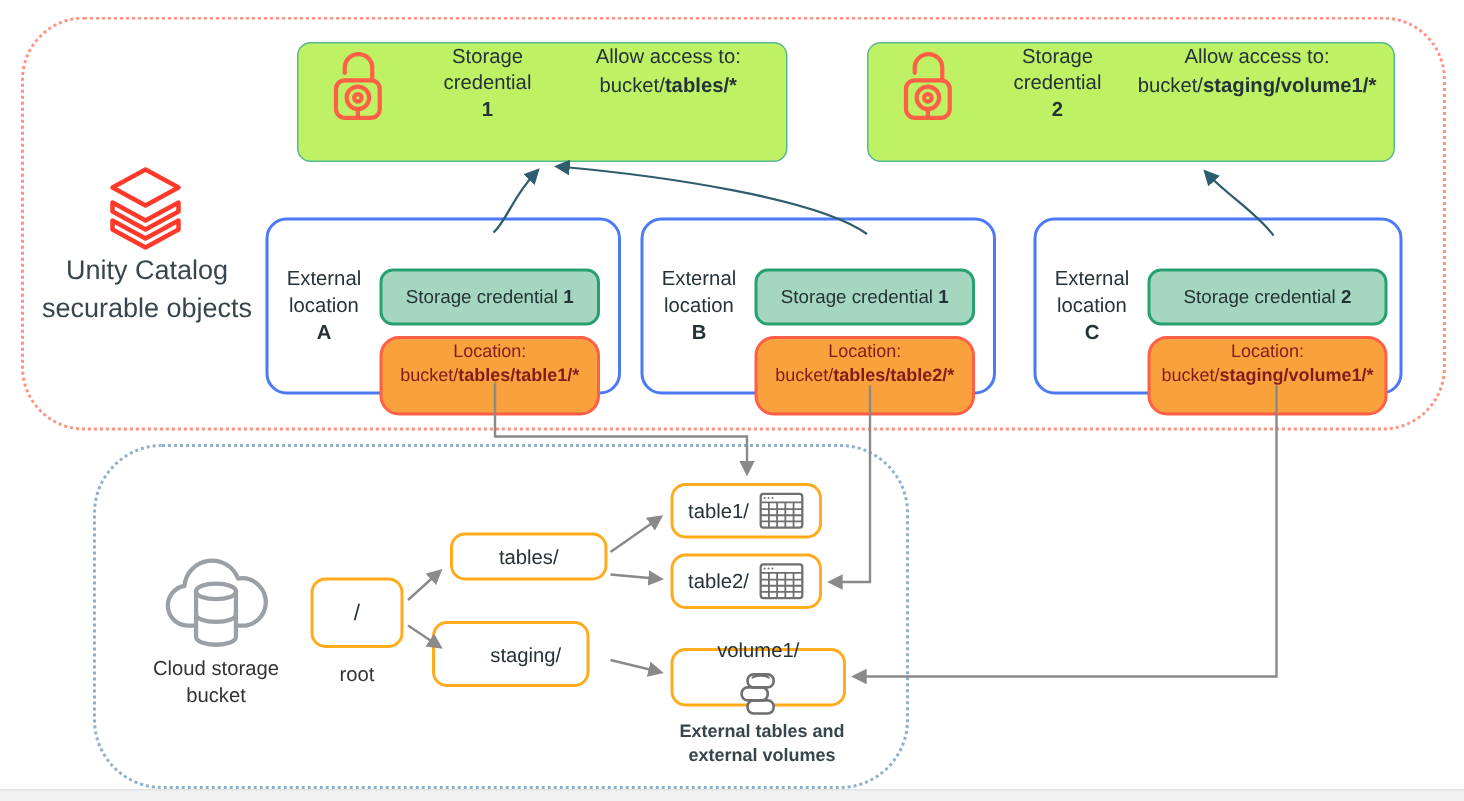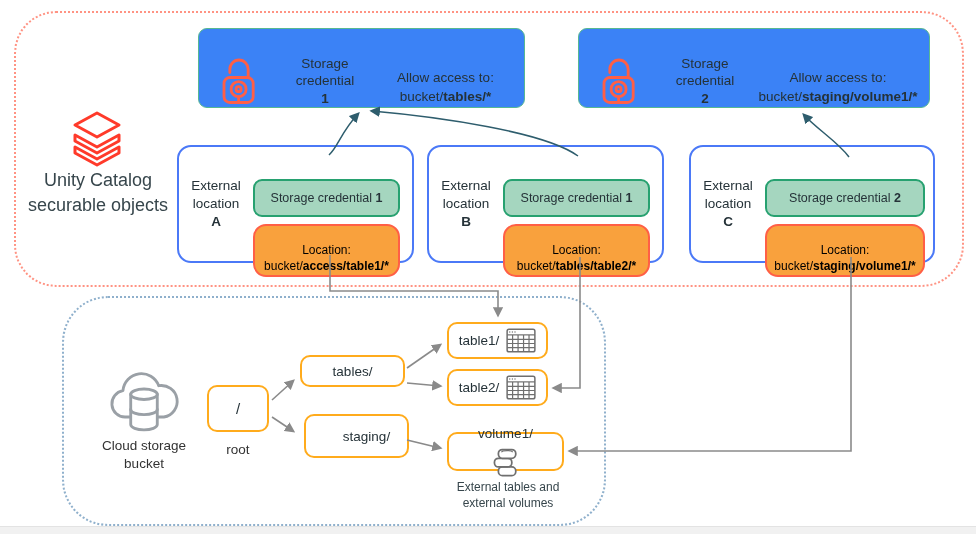--- a/index.html
+++ b/index.html
@@ -3,35 +3,35 @@
 <meta charset="utf-8">
 <style>
   html,body{margin:0;padding:0;background:#fff;}
   body{width:976px;height:534px;position:relative;overflow:hidden;
        font-family:"Liberation Sans","DejaVu Sans",sans-serif;color:#253238;}
   .abs{position:absolute;}
   
   .uc-frame{left:14px;top:11px;width:946px;height:272px;border:2px dotted #ff9383;border-radius:42px;}
   .bucket-frame{left:62px;top:296px;width:540px;height:226px;border:2px dotted #8fb0cc;border-radius:46px;}
   
-  .cred-box{height:80px;background:#3b82f6;border:1.5px solid #57b893;border-radius:9px;
-            display:flex;align-items:flex-end;padding:0 10px 0 20px;box-sizing:border-box;}
+  .cred-box{height:80px;background:#bef264;border:1.5px solid #57b893;border-radius:9px;
+            display:flex;align-items:flex-start;padding:0 10px 0 20px;box-sizing:border-box;}
   .cred-name{width:104px;text-align:center;font-size:13.5px;line-height:1.28;margin-left:14px;}
   .cred-allow{flex:1;text-align:center;font-size:13.5px;line-height:1.4;}
   .b{font-weight:bold;}
   
   .loc-box{height:118px;background:#fff;border:2px solid #4b79f7;border-radius:14px;box-sizing:border-box;
            display:flex;align-items:center;}
   .loc-label{width:74px;text-align:center;font-size:13.5px;line-height:1.35;}
   .chip-col{display:flex;flex-direction:column;gap:7px;}
   .green-chip{height:38px;background:#a5d6bf;border:2px solid #27a170;border-radius:9px;
               display:flex;align-items:center;justify-content:center;font-size:12.5px;box-sizing:border-box;margin-top:47px;}
   .orange-chip{height:53px;background:#f9a13d;border:2px solid #ff5f46;border-radius:13px;
-               display:flex;flex-direction:column;align-items:center;justify-content:flex-end;
-               font-size:12px;line-height:1.35;box-sizing:border-box;color:#000000;}
+               display:flex;flex-direction:column;align-items:center;justify-content:flex-start;
+               font-size:12px;line-height:1.35;box-sizing:border-box;color:#7f1d1d;}
   
   .amber{background:#fff;border:2px solid #ffab1c;border-radius:10px;box-sizing:border-box;
          display:flex;align-items:center;justify-content:center;font-size:13.5px;gap:7px;}
   .caption{font-size:13.5px;text-align:center;line-height:1.35;color:#333;}
   .small-caption{font-size:12px;text-align:center;line-height:1.35;color:#37464c;}
   .side-label{font-size:18px;text-align:center;line-height:1.4;color:#37464c;}
   svg{display:block;}
   .overlay{left:0;top:0;width:976px;height:534px;pointer-events:none;}
   .footer-band{left:0;top:526px;width:976px;height:8px;background:#f1f1f1;border-top:1px solid #e3e3e3;}
 </style>
@@ -100,21 +100,21 @@
     <div>External</div>
     <div>location</div>
     <div class="b">A</div>
   </div>
   <div class="chip-col" style="width:147px;">
     <div class="green-chip">
       <span><span>Storage credential</span>&nbsp;<span class="b">1</span></span>
     </div>
     <div class="orange-chip">
       <div>Location:</div>
-      <div><span>bucket/</span><span class="b">access/table1/*</span></div>
+      <div><span>bucket/</span><span class="b">tables/table1/*</span></div>
     </div>
   </div>
 </div>
 
 <div class="abs loc-box" style="left:427px;top:145px;width:237px;">
   <div class="loc-label">
     <div>External</div>
     <div>location</div>
     <div class="b">B</div>
   </div>
@@ -160,21 +160,21 @@
 </div>
 
 <div class="abs amber" style="left:207px;top:385px;width:62px;height:47px;font-size:15px;">
   <span>/</span>
 </div>
 <div class="abs caption" style="left:207px;top:441px;width:62px;">root</div>
 
 <div class="abs amber" style="left:300px;top:355px;width:105px;height:32px;">
   <span>tables/</span>
 </div>
-<div class="abs amber" style="left:304px;top:414px;width:105px;height:44px;padding-left:20px;">
+<div class="abs amber" style="left:288px;top:414px;width:105px;height:44px;padding-left:20px;">
   <span>staging/</span>
 </div>
 
 <div class="abs amber" style="left:447px;top:322px;width:101px;height:37px;">
   <span>table1/</span>
   <span>
     <svg width="30" height="25" viewBox="0 0 40 33" fill="#fff" stroke="#6f6f6f" stroke-width="2">
       <rect x="1.5" y="1.5" width="37" height="30" rx="2.5"></rect>
       <path d="M1.5 9 H38.5" stroke-width="1.6"></path>
       <circle cx="5" cy="5.2" r="0.9" fill="#6f6f6f" stroke="none"></circle>
@@ -202,21 +202,21 @@
   <span>
     <svg width="27" height="30" viewBox="0 0 34 38" fill="#fff" stroke="#6f6f6f" stroke-width="2.2" stroke-linejoin="round">
       <rect x="8" y="24" width="22" height="11" rx="5"></rect>
       <rect x="3" y="13" width="22" height="11" rx="5"></rect>
       <rect x="8" y="2" width="22" height="11" rx="5"></rect>
       <path d="M12 5.5 a7 2.3 0 0 1 14 0" stroke-width="1.6"></path>
     </svg>
   </span>
 </div>
 
-<div class="abs small-caption" style="left:428px;top:479px;width:160px;">
+<div class="abs small-caption" style="left:428px;top:479px;width:160px;font-weight:bold;">
   <div>External tables and</div>
   <div>external volumes</div>
 </div>
 
 <svg class="abs overlay" viewBox="0 0 976 534">
   <defs>
     <marker id="mGray" viewBox="0 0 10 10" refX="7.5" refY="5" markerWidth="6.5" markerHeight="6.5" orient="auto-start-reverse">
       <path d="M0,0 L10,5 L0,10 z" fill="#8a8a8a"></path>
     </marker>
     <marker id="mSlate" viewBox="0 0 10 10" refX="7.5" refY="5" markerWidth="7" markerHeight="7" orient="auto-start-reverse">

